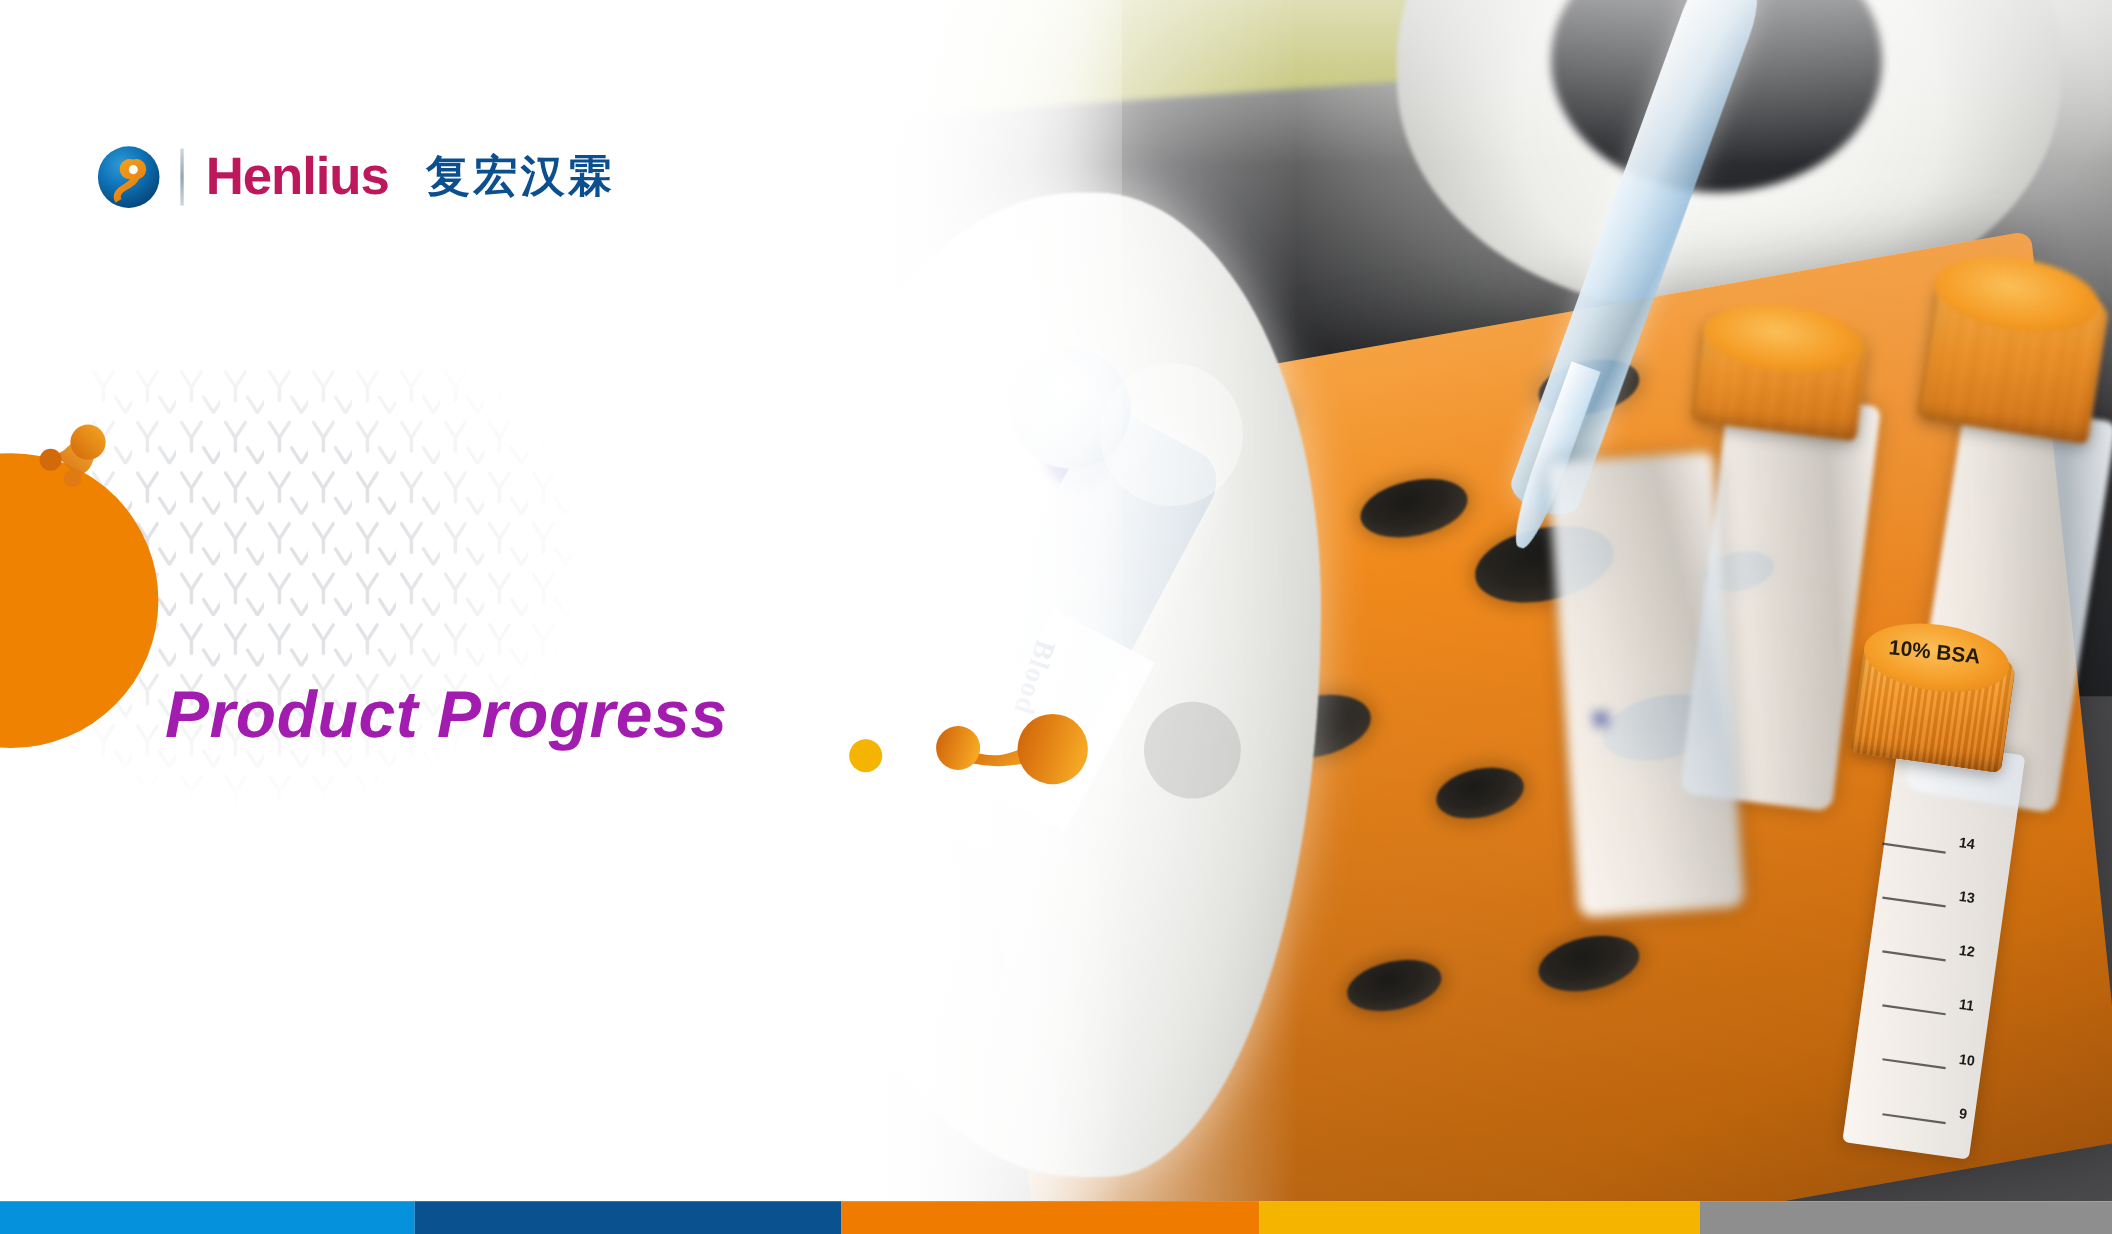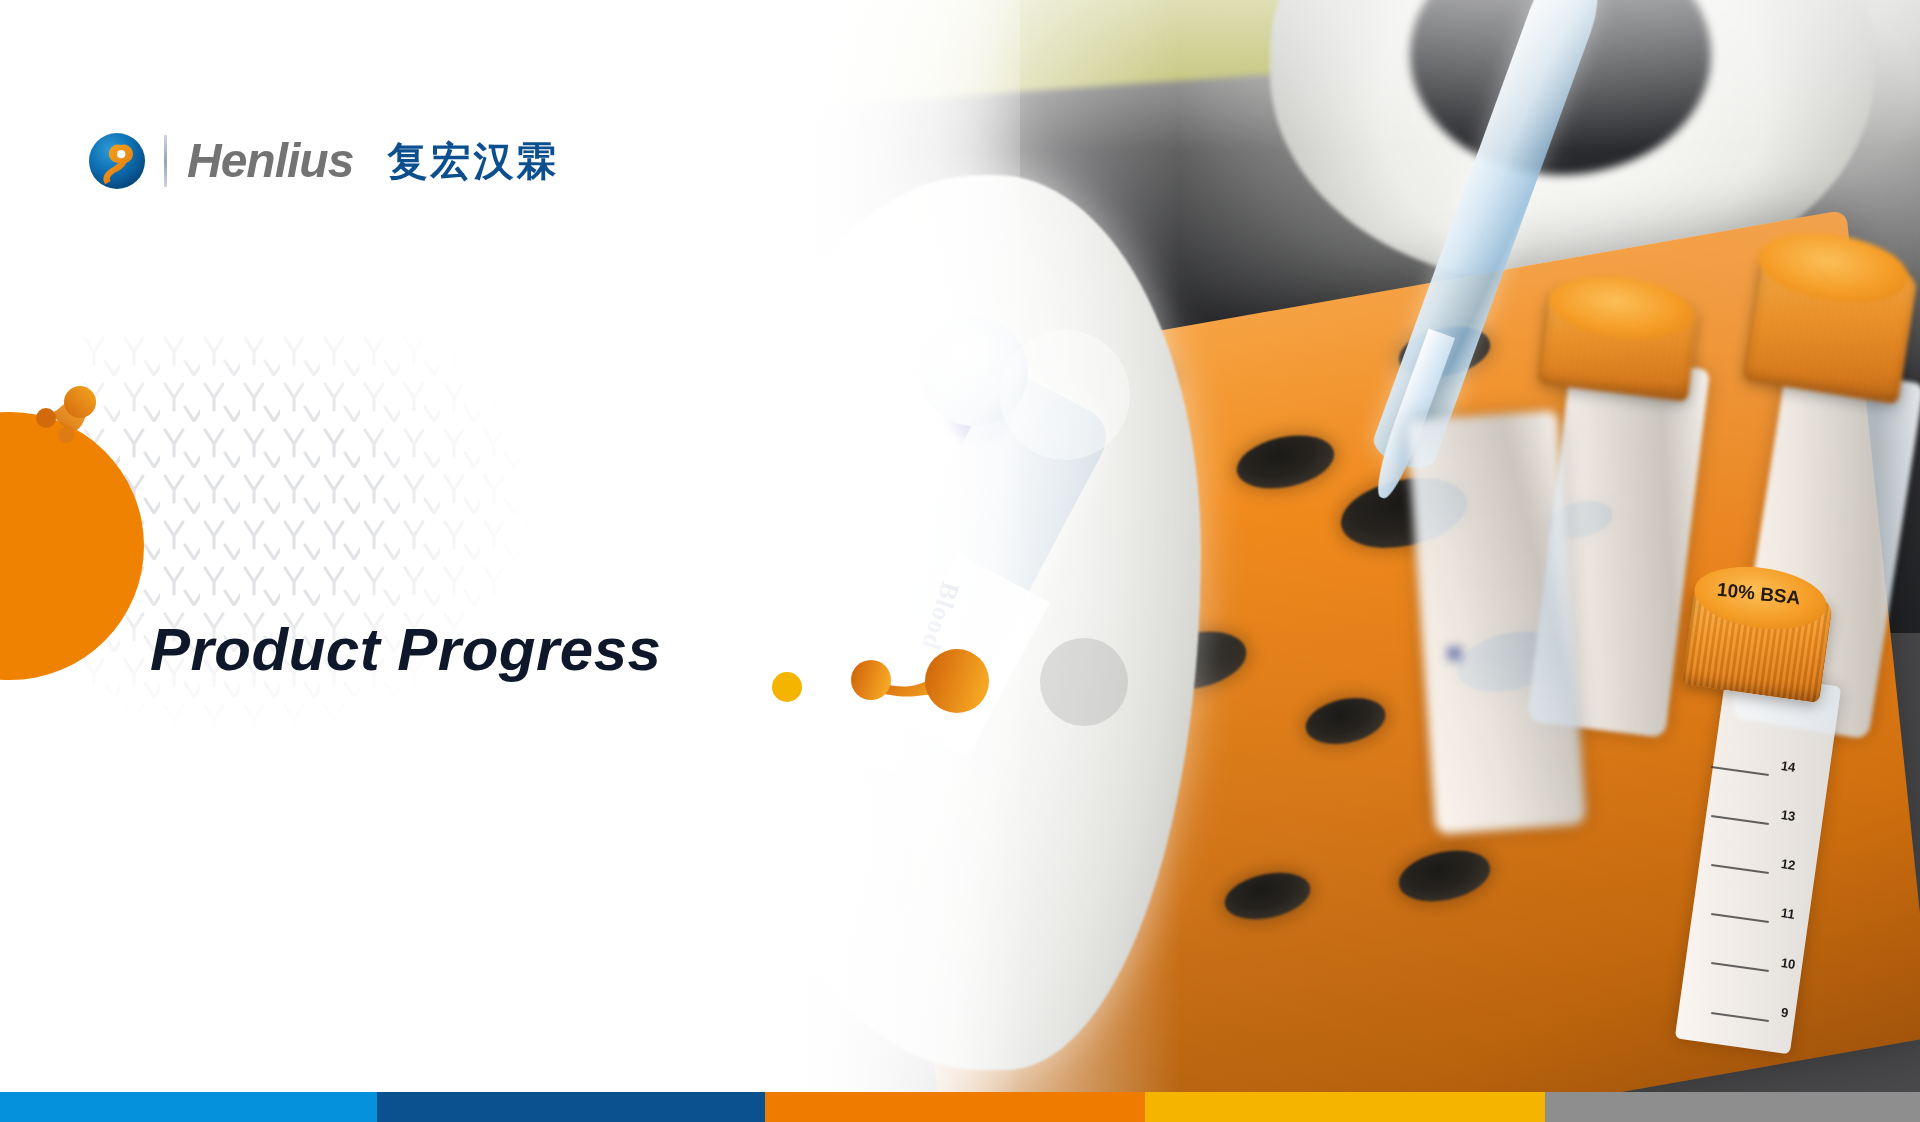--- a/index.html
+++ b/index.html
@@ -238,43 +238,43 @@
 
   
   .logo { position:absolute; left:88px; top:132px; display:flex; align-items:center; }
   .logo-mark { width:58px; height:58px; flex:0 0 auto; }
   .logo-divider {
     width:3px; height:52px; margin:0 20px 0 18px;
     background:linear-gradient(180deg,#cfd6df 0%,#97a3b2 50%,#cfd6df 100%);
   }
   .logo-word {
     font-family:"Liberation Sans","DejaVu Sans",sans-serif;
-    font-size:48px; font-weight:700; color:#737373;
-    letter-spacing:-1px; line-height:1;font-style:italic;
+    font-size:48px; font-weight:700; color:#be185d;
+    letter-spacing:-1px; line-height:1;
   }
   .logo-cn {
     margin-left:34px;
     font-family:"DejaVu Sans","Liberation Sans",sans-serif;
     font-size:40px; font-weight:700; color:#0b4f8f;
     letter-spacing:3px; line-height:1;
   }
 
   
   .headline {
     position:absolute; left:140px; top:383px;
     font-family:"DejaVu Sans","Liberation Sans",sans-serif;
     font-size:125px; font-weight:700; color:#ef8200;
     letter-spacing:14px; line-height:1.05;
     white-space:nowrap;
   }
   .subhead {
     position:absolute; left:150px; top:620px;
     font-family:"Liberation Sans","DejaVu Sans",sans-serif;
     font-size:60px; font-weight:700; font-style:italic;
-    color:#0f172a; letter-spacing:.5px; line-height:1;
+    color:#a21caf; letter-spacing:.5px; line-height:1;
     white-space:nowrap;
   }
 
   
   .bottombar {
     position:absolute; left:0; bottom:0; width:1920px; height:30px;
     display:flex;
   }
   .bottombar > i { display:block; height:100%; }
 </style>

